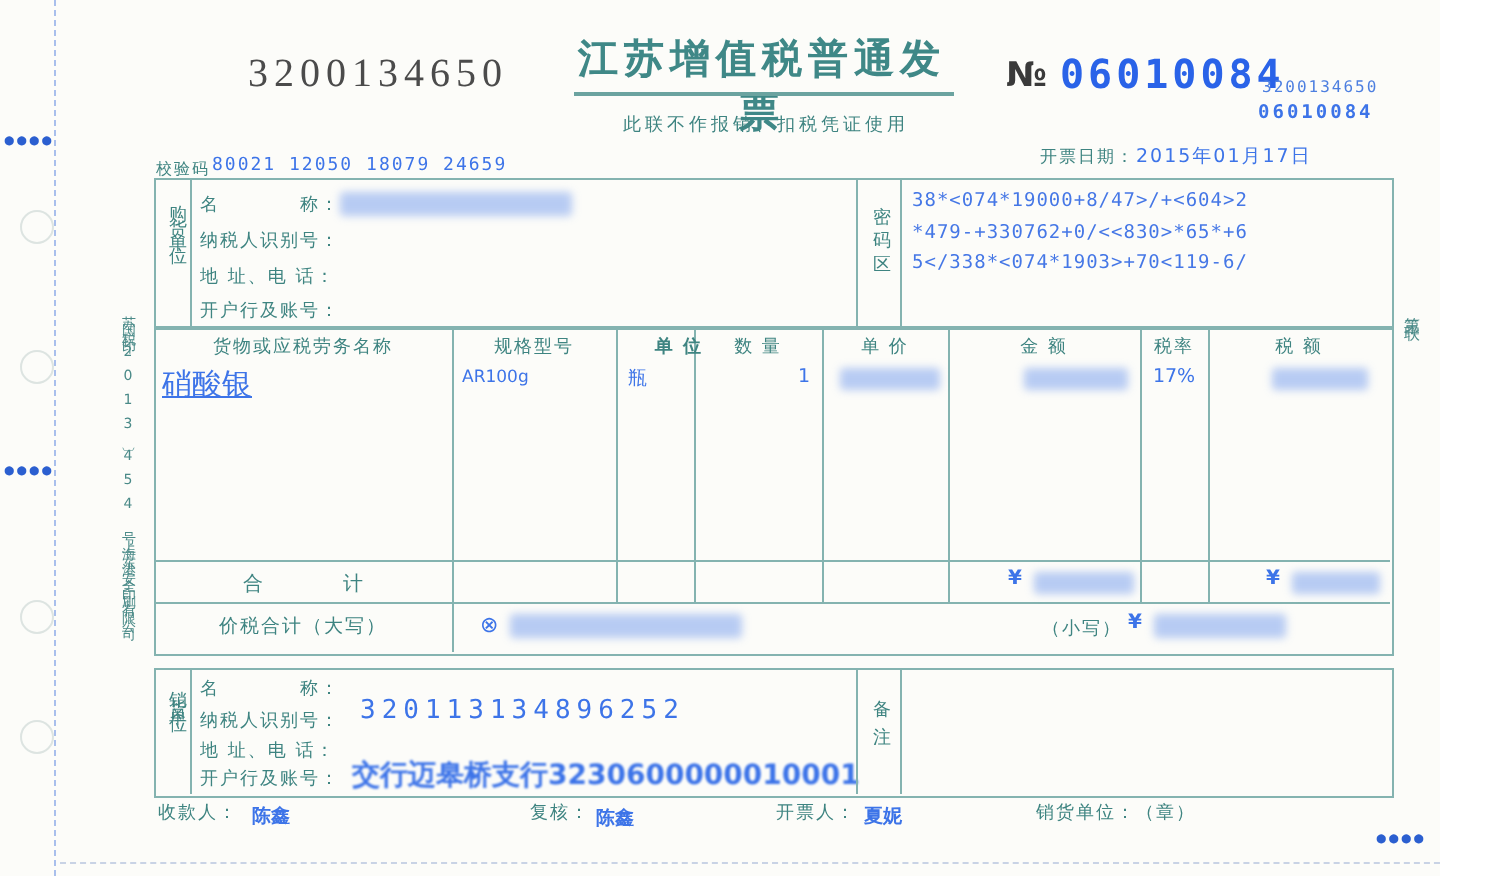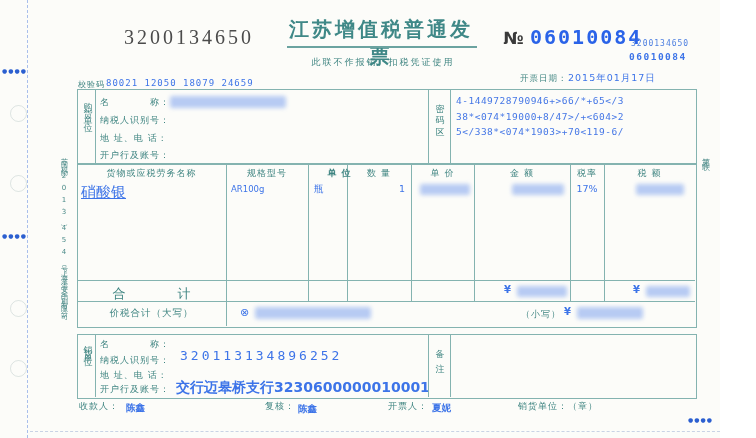--- a/index.html
+++ b/index.html
@@ -68,22 +68,22 @@
   <div class="abs lbl" style="left:100px;top:114px;">纳税人识别号：</div>
   <div class="abs lbl" style="left:100px;top:132px;">地 址、电 话：</div>
   <div class="abs lbl" style="left:100px;top:149px;">开户行及账号：</div>
   <div class="redact" style="left:170px;top:96px;width:116px;height:12px;"></div>
 
   <div class="vline" style="left:428px;top:89px;height:74px;"></div>
   <div class="vline" style="left:450px;top:89px;height:74px;"></div>
   <div class="abs vert" style="left:433px;top:96px;font-size:9px;letter-spacing:12px;">密码区</div>
 
   <div class="abs mono blue" style="left:456px;top:93px;font-size:9.5px;line-height:15.5px;letter-spacing:.5px;color:#4577E6;">
-    <div>4-1449728790946+&gt;66/*+65&lt;/3</div>
     <div>38*&lt;074*19000+8/47&gt;/+&lt;604&gt;2</div>
+    <div>*479-+330762+0/&lt;&lt;830&gt;*65*+6</div>
     <div>5&lt;/338*&lt;074*1903&gt;+70&lt;119-6/</div>
   </div>
 
   <div class="box" style="left:77px;top:163px;width:618px;height:163px;"></div>
   <div class="vline" style="left:226px;top:163px;height:163px;"></div>
   <div class="vline" style="left:308px;top:163px;height:138px;"></div>
   <div class="vline" style="left:347px;top:163px;height:138px;"></div>
   <div class="vline" style="left:411px;top:163px;height:138px;"></div>
   <div class="vline" style="left:474px;top:163px;height:138px;"></div>
   <div class="vline" style="left:570px;top:163px;height:138px;"></div>
@@ -102,21 +102,21 @@
 
   <div class="abs blue soft" style="left:81px;top:183px;font-size:15px;text-decoration:underline;">硝酸银</div>
   <div class="abs blue soft" style="left:231px;top:184px;font-size:8.5px;">AR100g</div>
   <div class="abs blue" style="left:314px;top:183px;font-size:9.5px;">瓶</div>
   <div class="abs blue" style="left:347px;top:183px;width:58px;text-align:right;font-size:9.5px;">1</div>
   <div class="redact" style="left:420px;top:184px;width:50px;height:11px;"></div>
   <div class="redact" style="left:512px;top:184px;width:52px;height:11px;"></div>
   <div class="abs blue" style="left:570px;top:183px;width:34px;text-align:center;font-size:9.5px;">17%</div>
   <div class="redact" style="left:636px;top:184px;width:48px;height:11px;"></div>
 
-  <div class="abs teal" style="left:77px;top:285px;width:149px;text-align:center;font-size:13px;">合　　　　计</div>
+  <div class="abs teal" style="left:77px;top:285px;width:149px;text-align:center;font-size:10px;">合　　　　计</div>
   <div class="abs blue" style="left:504px;top:284px;font-size:10px;font-weight:bold;">¥</div>
   <div class="redact" style="left:517px;top:286px;width:50px;height:11px;"></div>
   <div class="abs blue" style="left:633px;top:284px;font-size:10px;font-weight:bold;">¥</div>
   <div class="redact" style="left:646px;top:286px;width:44px;height:11px;"></div>
 
   <div class="abs teal" style="left:77px;top:307px;width:149px;text-align:center;font-size:9.5px;letter-spacing:1px;">价税合计（大写）</div>
   <div class="abs blue" style="left:240px;top:306px;font-size:11px;">⊗</div>
   <div class="redact" style="left:255px;top:307px;width:116px;height:12px;"></div>
   <div class="abs teal" style="left:521px;top:308px;font-size:9px;letter-spacing:1px;">（小写）</div>
   <div class="abs blue" style="left:564px;top:306px;font-size:10px;font-weight:bold;">¥</div>

